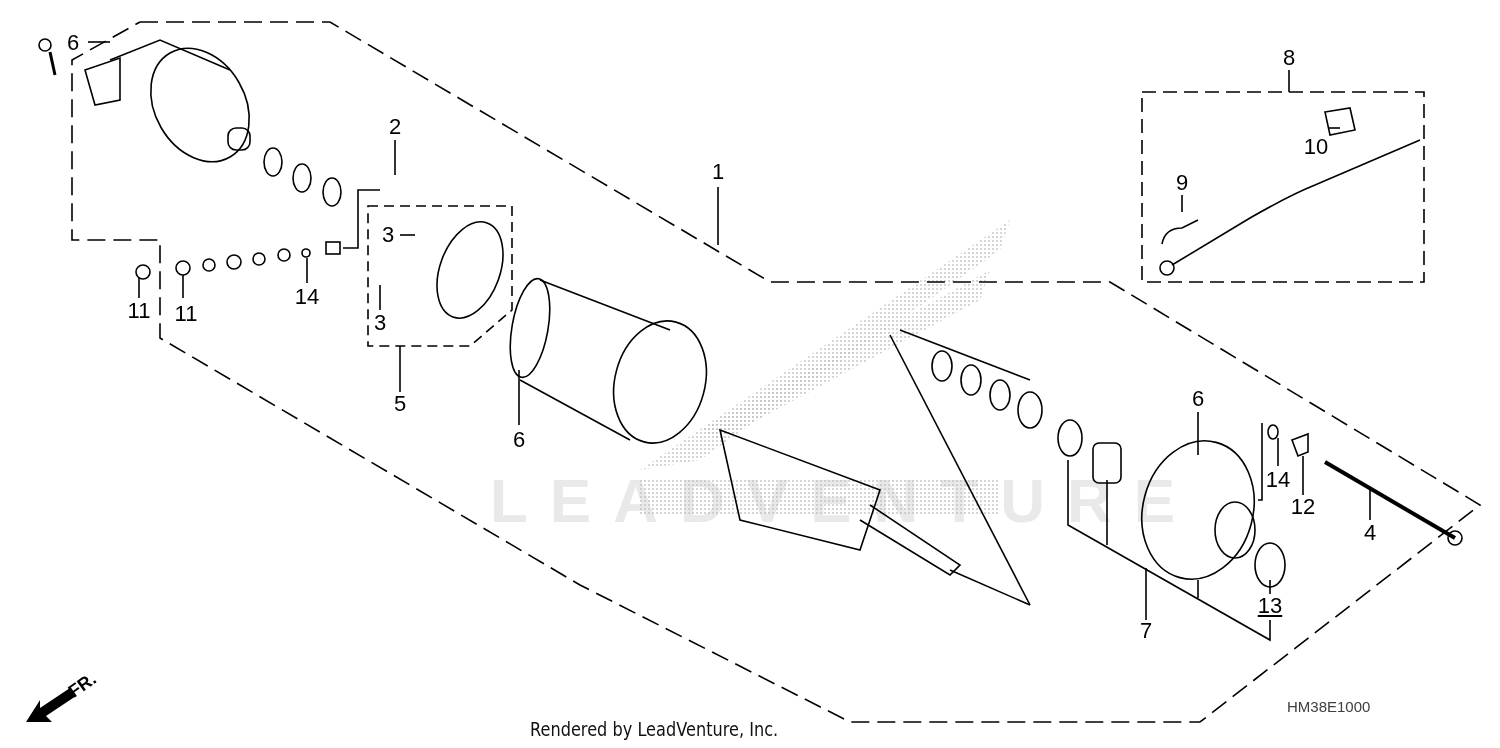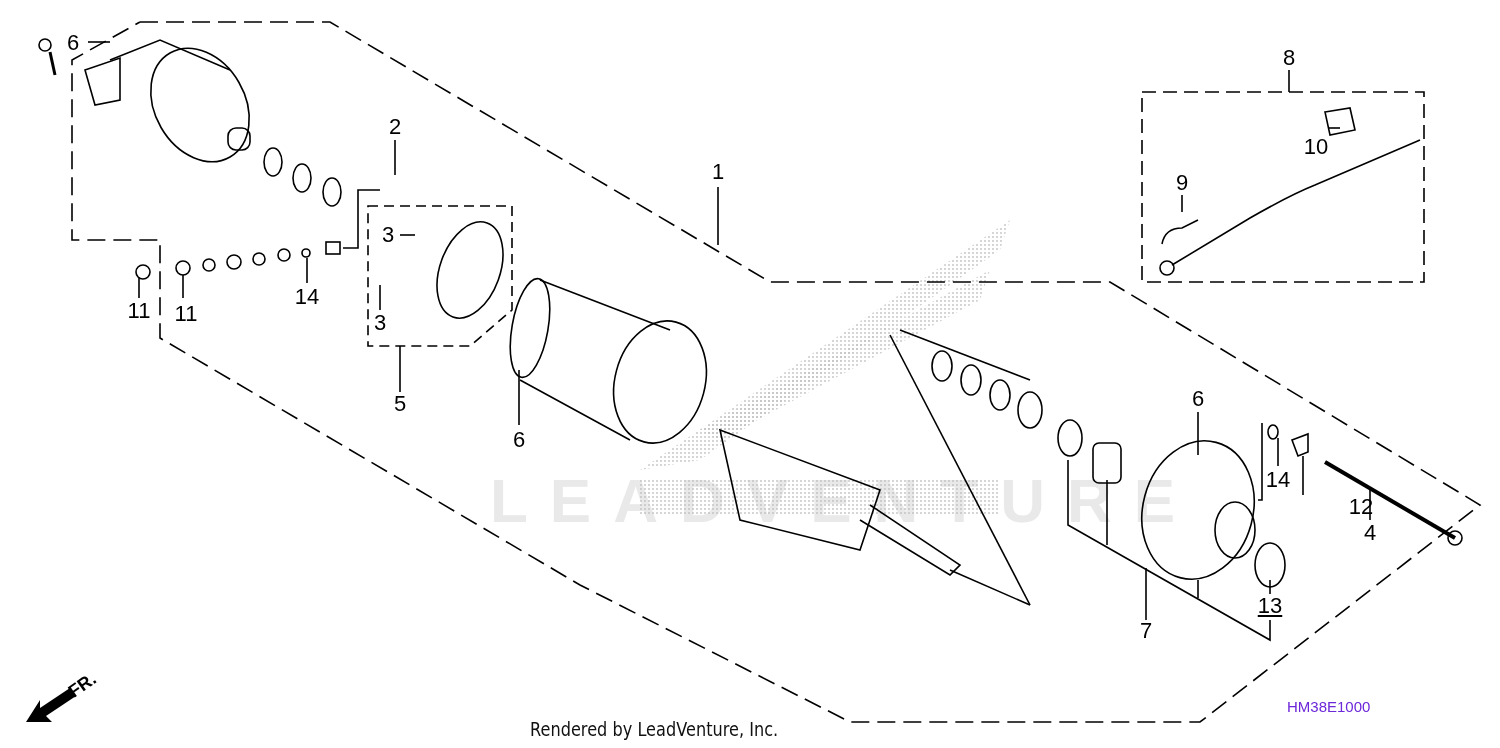--- a/index.html
+++ b/index.html
@@ -1,19 +1,19 @@
 <!DOCTYPE html>
 <html><head>
 <meta charset="utf-8">
 <style>
   html,body{margin:0;padding:0;background:#fff;}
   body{width:1500px;height:748px;position:relative;overflow:hidden;font-family:"Liberation Sans",sans-serif;}
   svg.diagram{position:absolute;left:0;top:0;}
   .callout{position:absolute;font-family:"Liberation Sans",sans-serif;font-size:22px;color:#000;line-height:1;transform:translate(-50%,-50%);white-space:nowrap;}
-  .code{position:absolute;font-family:"Liberation Sans",sans-serif;font-size:15px;color:#6d28d9;}
+  .code{position:absolute;font-family:"Liberation Sans",sans-serif;font-size:15px;color:#404040;}
   .credit{position:absolute;font-family:"DejaVu Sans",sans-serif;font-size:19px;color:#111;transform:scaleX(0.85);transform-origin:left top;}
   .watermark{position:absolute;font-family:"Liberation Sans",sans-serif;font-size:62px;letter-spacing:22px;color:#e9e9e9;font-weight:bold;}
   .fr{position:absolute;font-family:"Liberation Sans",sans-serif;font-weight:bold;font-size:18px;transform:rotate(-35deg);}
 </style>
 </head>
 <body>
 
 <div class="watermark" style="left:490px;top:465px;">LEADVENTURE</div>
 
 <svg class="diagram" width="1500" height="748" viewBox="0 0 1500 748">
@@ -132,20 +132,20 @@
 <div class="callout" style="left:1370px;top:533px;">4</div>
 <div class="callout" style="left:400px;top:404px;">5</div>
 <div class="callout" style="left:519px;top:440px;">6</div>
 <div class="callout" style="left:1198px;top:399px;">6</div>
 <div class="callout" style="left:1146px;top:631px;">7</div>
 <div class="callout" style="left:1289px;top:58px;">8</div>
 <div class="callout" style="left:1182px;top:183px;">9</div>
 <div class="callout" style="left:1316px;top:128px;margin-top:19px;">10</div>
 <div class="callout" style="left:139px;top:311px;">11</div>
 <div class="callout" style="left:186px;top:314px;">11</div>
-<div class="callout" style="left:1361px;top:507px;">12</div>
+<div class="callout" style="left:1303px;top:507px;">12</div>
 <div class="callout" style="left:1270px;top:606px;text-decoration:underline;">13</div>
 <div class="callout" style="left:307px;top:297px;">14</div>
 <div class="callout" style="left:1278px;top:480px;">14</div>
 <div class="callout" style="left:73px;top:43px;">6</div>
 
 <div class="code" style="left:1287px;top:698px;">HM38E1000</div>
 <div class="credit" style="left:530px;top:718px;">Rendered by LeadVenture, Inc.</div>
 
 </body></html>

